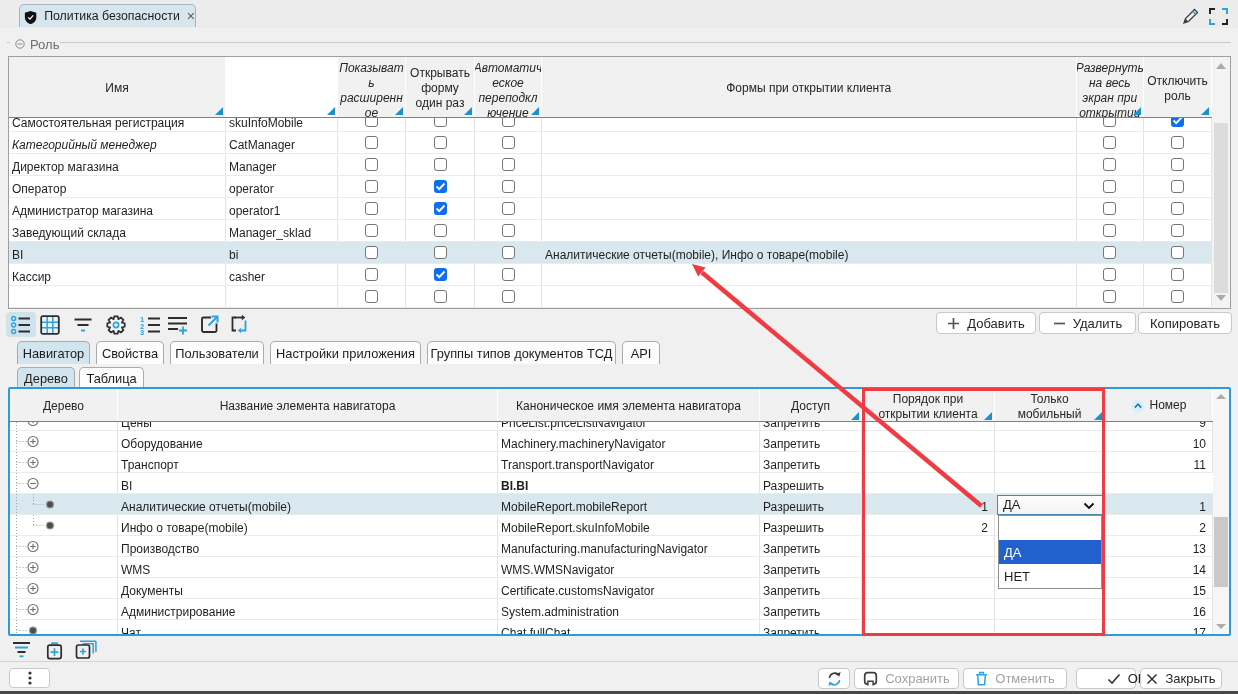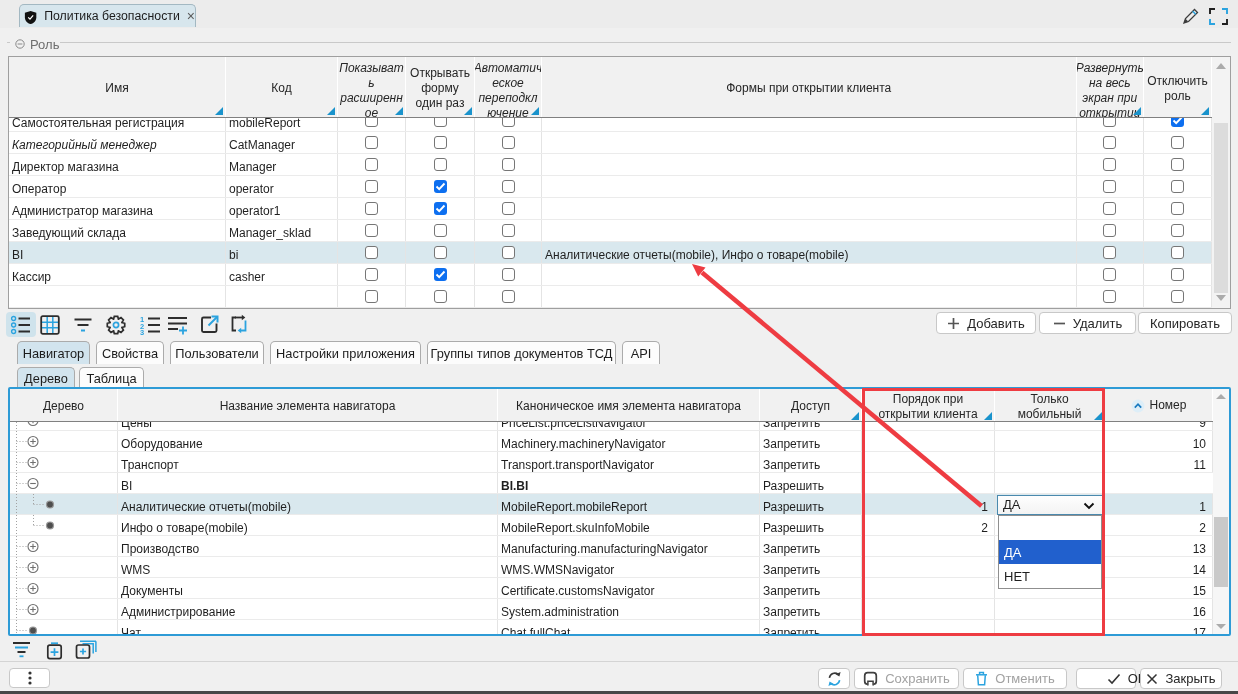--- a/index.html
+++ b/index.html
@@ -59,23 +59,20 @@
     <circle cx="5" cy="5" r="4.2" fill="none" stroke="#8a8a8a" stroke-width="1"></circle>
     <path d="M2.6 5 H7.4" stroke="#8a8a8a" stroke-width="1"></path>
   </svg>
 <div class="abs" style="left:30px;top:36.5px;color:#6e6e6e;font-size:13px;">Роль</div>
 <div class="abs" style="left:60px;top:41.5px;width:1171px;height:1px;background:#c9c9c9"></div>
 <div class="abs" style="left:8px;top:56px;width:1223px;height:252.5px;background:#fff;border:1px solid #9f9f9f;overflow:hidden;">
 <div class="hcell" style="left:0px;top:0;width:217px;height:59.5px;">
       <span>Имя</span>
     </div>
 <div class="sort" style="left:206px;top:50.0px;"></div>
-<div class="hcell" style="left:217px;top:0;width:112px;height:59.5px;">
-      <span>Код</span>
-    </div>
 <div class="sort" style="left:318px;top:50.0px;"></div>
 <div class="hcell h4" style="left:329px;top:0;width:68px;height:59.5px;">
       <span>Показыват<br>ь<br>расширенн<br>ое</span>
     </div>
 <div class="sort" style="left:386px;top:50.0px;"></div>
 <div class="hcell" style="left:397px;top:0;width:69px;height:59.5px;">
       <span>Открывать<br>форму<br>один раз</span>
     </div>
 <div class="sort" style="left:455px;top:50.0px;"></div>
 <div class="hcell h4" style="left:466px;top:0;width:67px;height:59.5px;">
@@ -93,21 +90,21 @@
       <span>Отключить<br>роль</span>
     </div>
 <div class="sort" style="left:1192.0px;top:50.0px;"></div>
 <div class="abs" style="left:0;top:59.5px;width:1221px;height:1px;background:#808080"></div>
 <div class="abs" style="left:0;top:60.5px;width:1203px;height:190px;overflow:hidden;">
 <div class="row" style="left:0;top:-7.1px;width:1203px;height:22px;">
 <div class="cell txt" style="left:0;width:217px;">
           <span class="t">Самостоятельная регистрация</span>
         </div>
 <div class="cell txt" style="left:217px;width:112px;">
-          <span class="t">mobileReport</span>
+          <span class="t">skuInfoMobile</span>
         </div>
 <div class="cell ctr" style="left:329px;width:68px;">
           <div class="cb"></div>
         </div>
 <div class="cell ctr" style="left:397px;width:69px;">
           <div class="cb"></div>
         </div>
 <div class="cell ctr" style="left:466px;width:67px;">
           <div class="cb"></div>
         </div>

